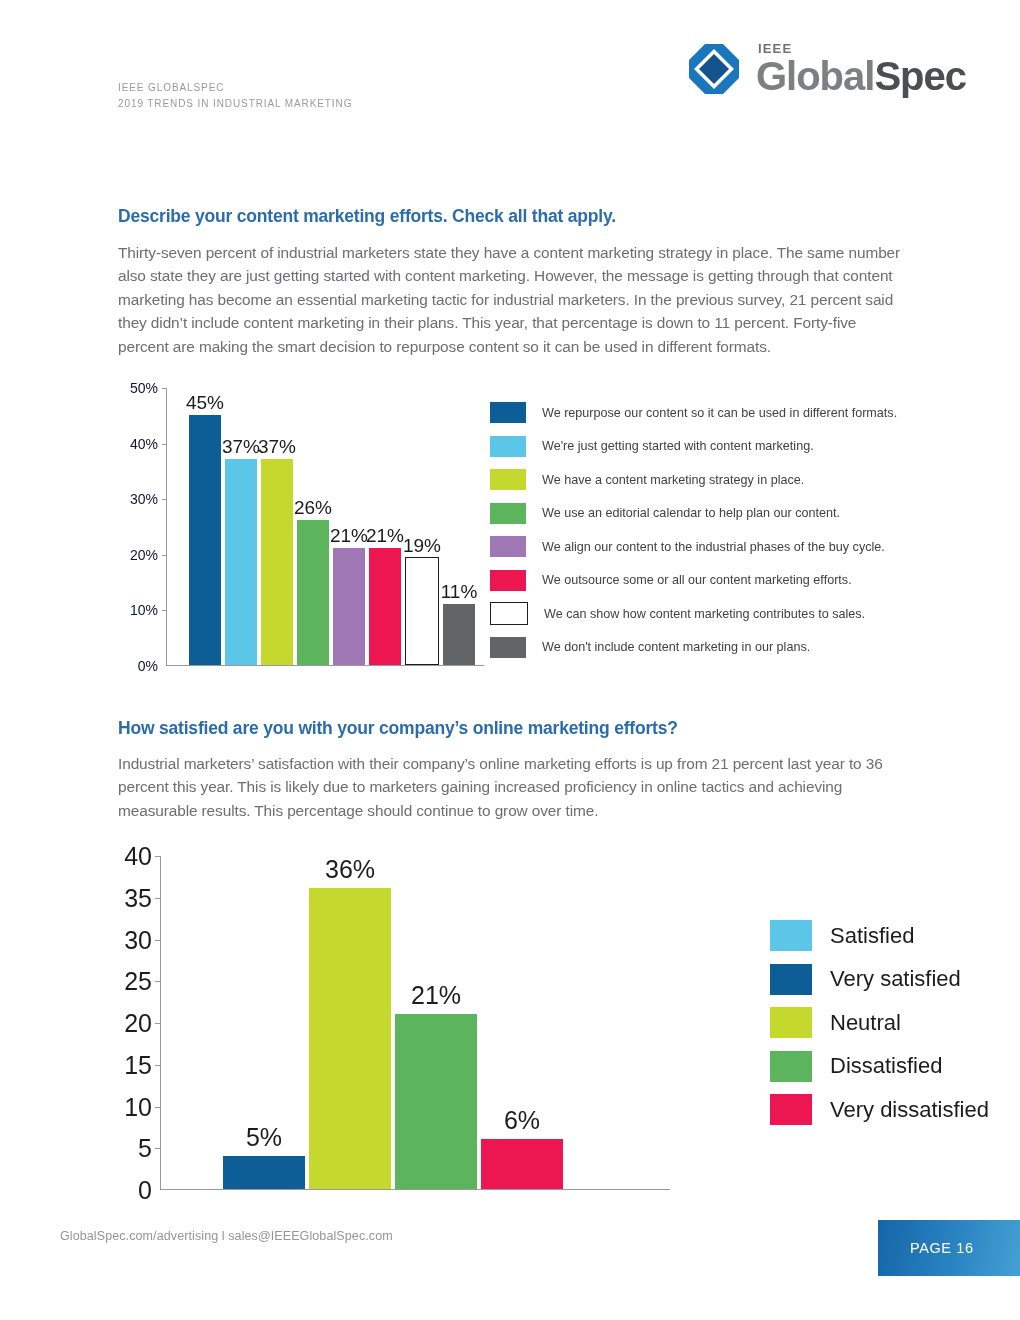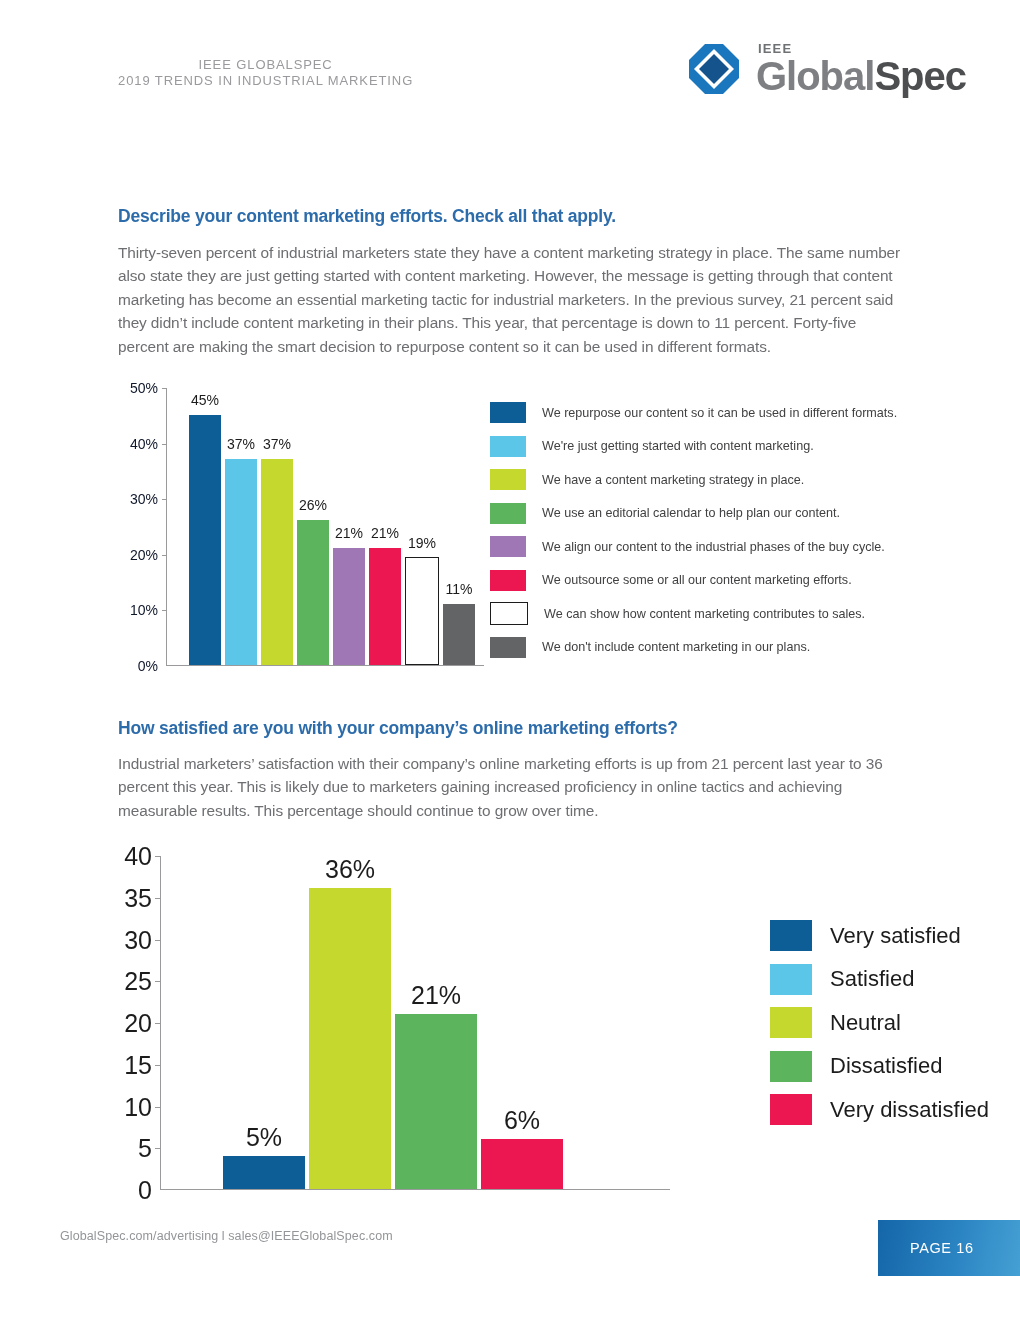--- a/index.html
+++ b/index.html
@@ -8,23 +8,23 @@
     background:#ffffff;
     font-family:"Liberation Sans", sans-serif;
     color:#58585b;
     position:relative;
     overflow:hidden;
   }
   .page{position:absolute;inset:0;}
 
   
   .hdr-text{
-    position:absolute;left:118px;top:57px;
-    font-size:13px;letter-spacing:0.9px;line-height:16px;
-    color:#9a9a9e;font-weight:400;text-align:center;
+    position:absolute;left:118px;top:80px;
+    font-size:10px;letter-spacing:0.9px;line-height:16px;
+    color:#9a9a9e;font-weight:400;
   }
   .hdr-text div{white-space:nowrap;}
 
   .logo{
     position:absolute;right:54px;top:42px;
     display:flex;align-items:center;gap:15px;
   }
   .logo-mark{width:54px;height:54px;position:relative;}
   .logo-word{display:flex;flex-direction:column;justify-content:center;line-height:1;}
   .logo-ieee{
@@ -65,21 +65,21 @@
   }
   .c1-tick{position:absolute;left:-5px;width:5px;height:1px;background:#9a9a9c;}
   .c1-bars{
     position:absolute;left:0;bottom:0;width:100%;height:100%;
     display:flex;align-items:flex-end;
     padding-left:22px;box-sizing:border-box;
   }
   .c1-bar{width:32px;margin-right:4px;position:relative;}
   .c1-bar .val{
     position:absolute;left:50%;transform:translateX(-50%);
-    top:-23px;font-size:14px;color:#1c1c1c;white-space:nowrap;
+    top:-23px;font-size:19px;color:#1c1c1c;white-space:nowrap;
     font-family:"Liberation Sans", sans-serif;
   }
   .c1-legend{position:absolute;left:372px;top:8px;width:418px;}
   .leg-row{display:flex;align-items:center;height:33.5px;}
   .leg-sw{width:36px;height:21px;flex:0 0 36px;}
   .leg-tx{margin-left:16px;font-size:12.6px;color:#414042;white-space:nowrap;}
 
   
   .chart2{position:absolute;left:118px;top:856px;width:790px;height:348px;}
   .c2-ylabels{position:absolute;left:0;top:0;width:34px;height:334px;}
@@ -264,26 +264,26 @@
         <div class="c2-tick" style="top: 250.5px;"></div>
         <div class="c2-tick" style="top: 208.75px;"></div>
         <div class="c2-tick" style="top: 167px;"></div>
         <div class="c2-tick" style="top: 125.25px;"></div>
         <div class="c2-tick" style="top: 83.5px;"></div>
         <div class="c2-tick" style="top: 41.75px;"></div>
         <div class="c2-tick" style="top: 0px;"></div>
       </div>
     <div class="c2-legend">
         <div class="leg2-row">
+          <div class="leg2-sw" style="background: rgb(92, 198, 232);"></div>
+          <div class="leg2-tx">Satisfied</div>
+        </div>
+        <div class="leg2-row">
           <div class="leg2-sw" style="background: rgb(13, 94, 150);"></div>
           <div class="leg2-tx">Very satisfied</div>
-        </div>
-        <div class="leg2-row">
-          <div class="leg2-sw" style="background: rgb(92, 198, 232);"></div>
-          <div class="leg2-tx">Satisfied</div>
         </div>
         <div class="leg2-row">
           <div class="leg2-sw" style="background: rgb(196, 216, 46);"></div>
           <div class="leg2-tx">Neutral</div>
         </div>
         <div class="leg2-row">
           <div class="leg2-sw" style="background: rgb(92, 180, 92);"></div>
           <div class="leg2-tx">Dissatisfied</div>
         </div>
         <div class="leg2-row">

